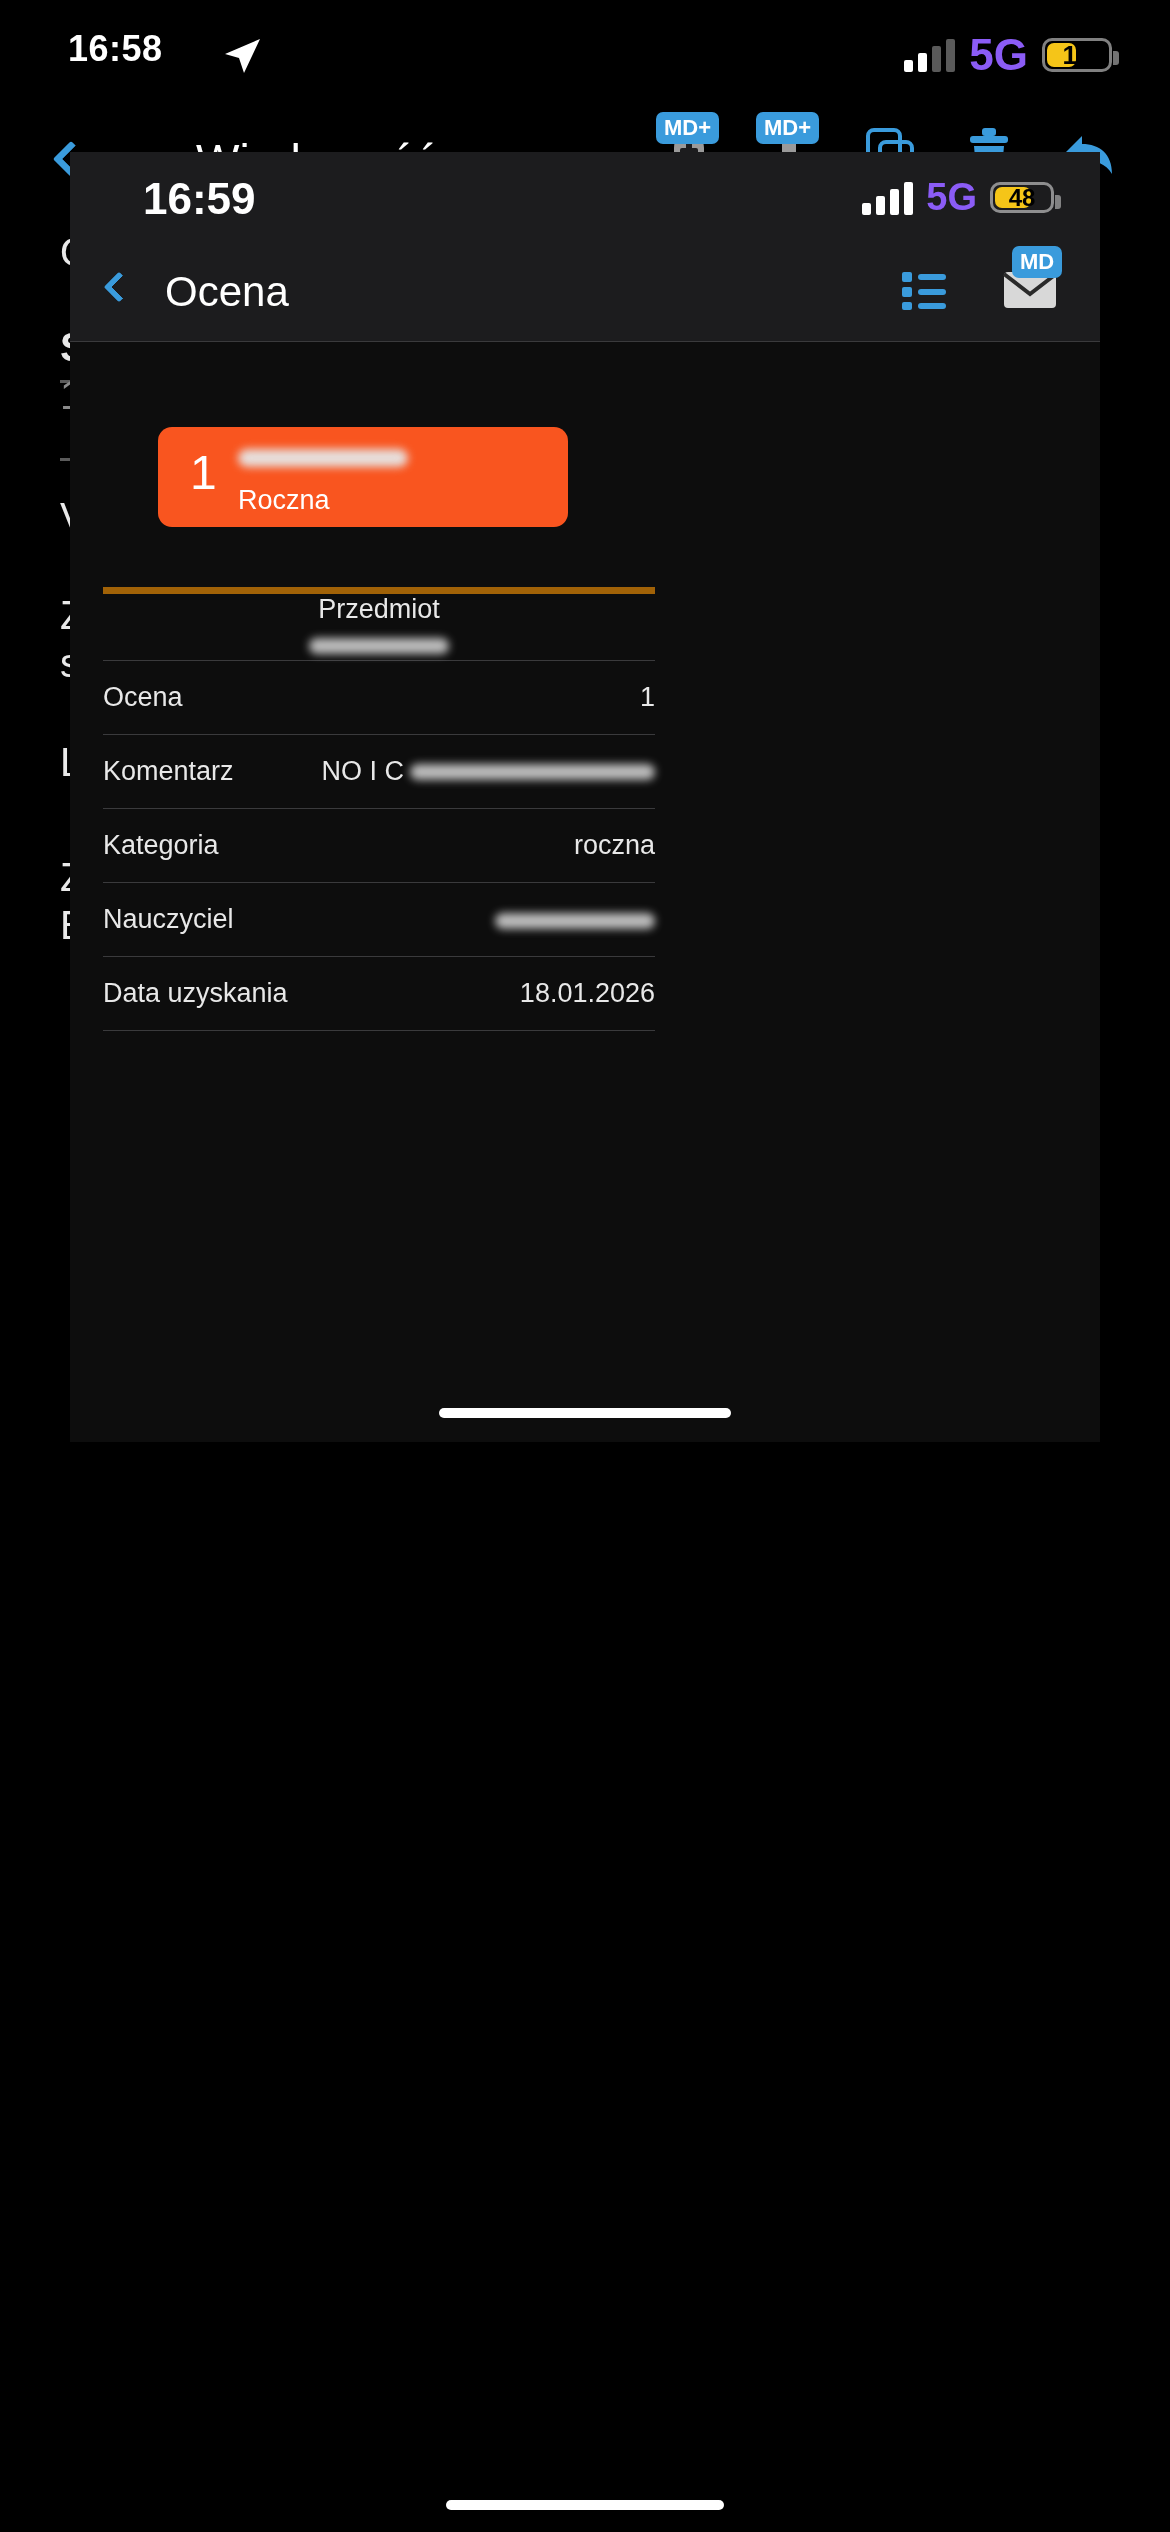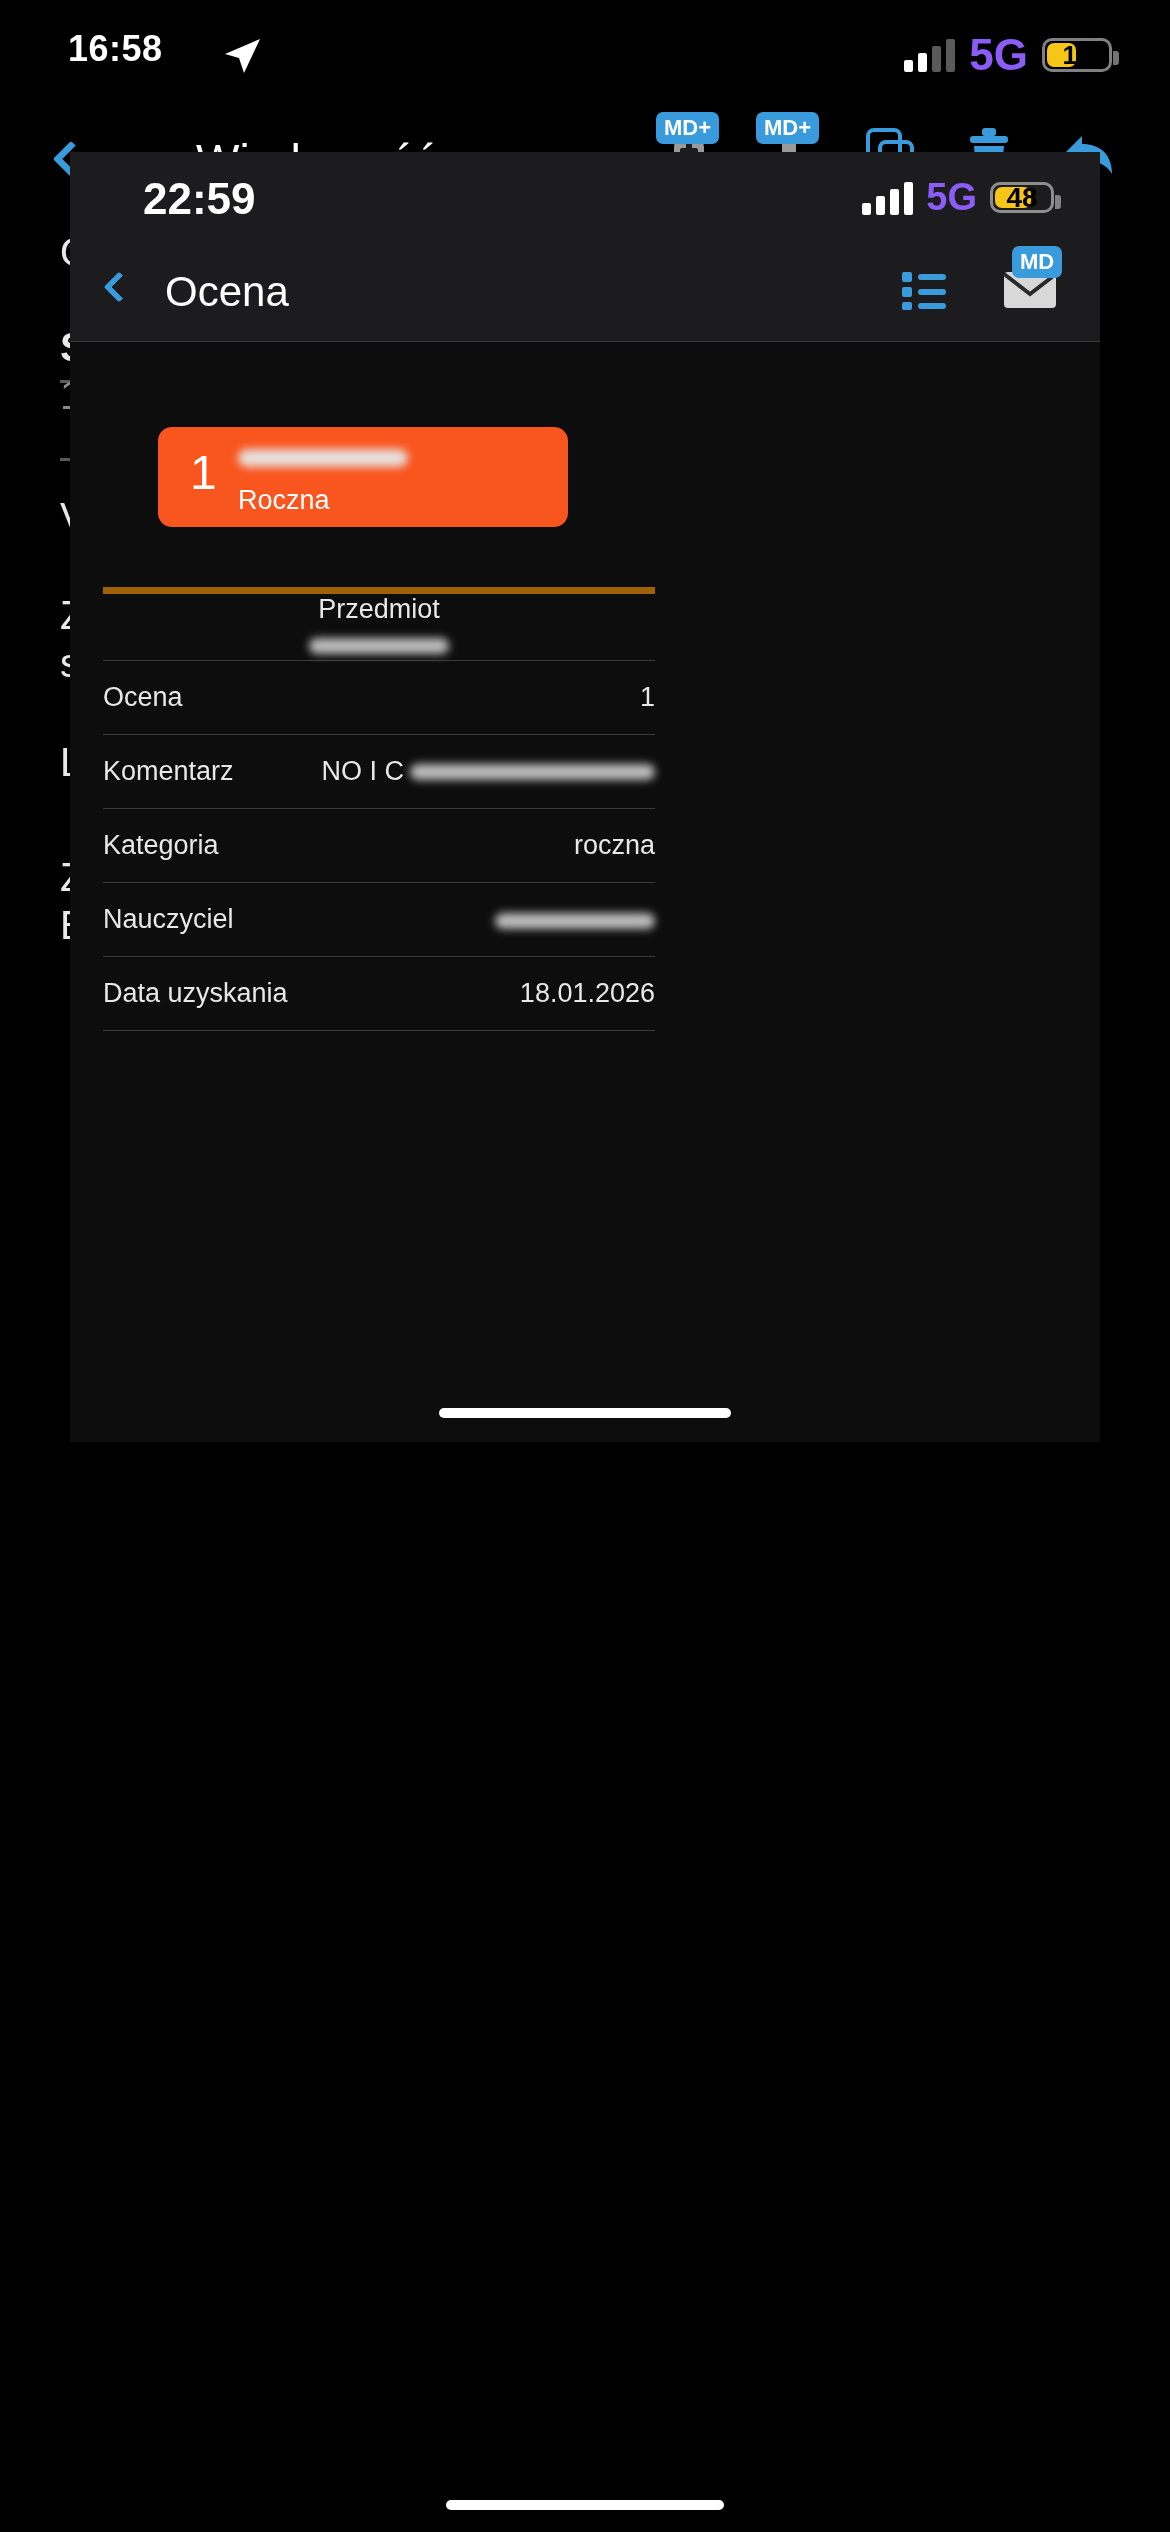--- a/index.html
+++ b/index.html
@@ -380,32 +380,32 @@
     <div class="oc-line" style="top:625px;">Z</div>
     <div class="oc-line" style="top:673px;">E</div>
   </div>
 
   <div class="home-indicator-outer"></div>
 </div>
 
 <div class="inner-window">
 
   <div class="inner-statusbar">
-    <div class="inner-time">22:59</div>
+    <div class="inner-time">16:59</div>
     <div class="inner-right">
       <div class="sig-bars full">
         <i class="b1"></i>
           <i class="b2"></i>
           <i class="b3"></i>
           <i class="b4"></i>
       </div>
       <div class="net-label" style="font-size:38px;">5G</div>
       <div class="battery" style="width:64px;height:31px;">
         <div class="fill" style="width:62%"></div>
-        <div class="lvl" style="font-size:28px;">48</div>
+        <div class="lvl" style="font-size:24px;">48</div>
       </div>
     </div>
   </div>
 
   <div class="inner-navbar">
     <div class="back-chevron" style="left:38px; top:26px;">
       <span class="chev" style="width:22px;height:22px;border-width:6px;"></span>
     </div>
     <div class="inner-title">Ocena</div>
     <div class="inner-actions">

